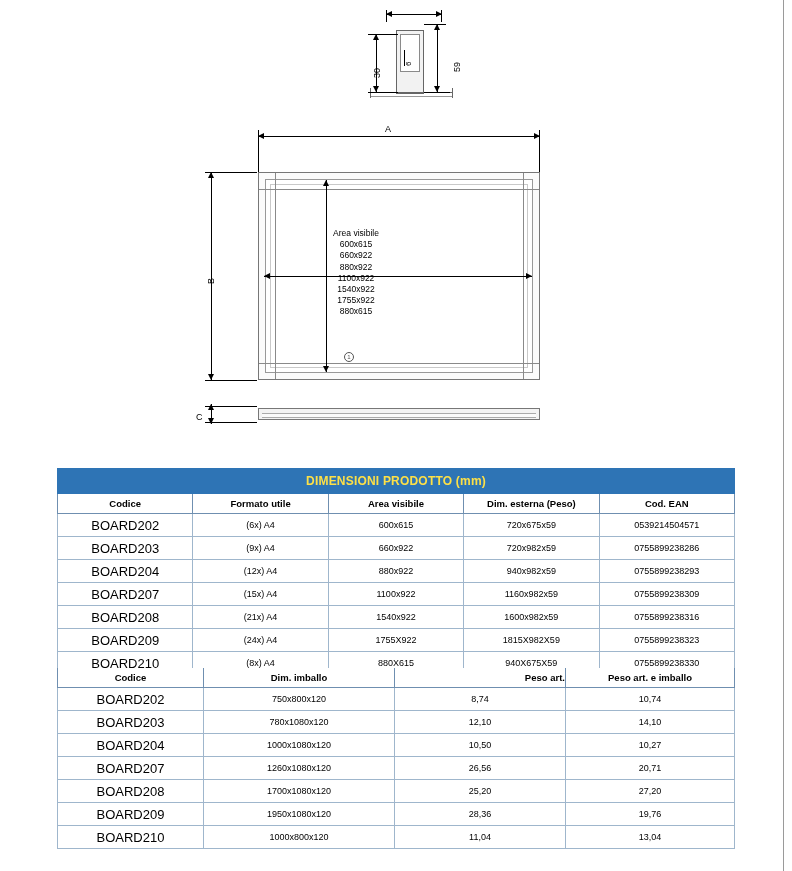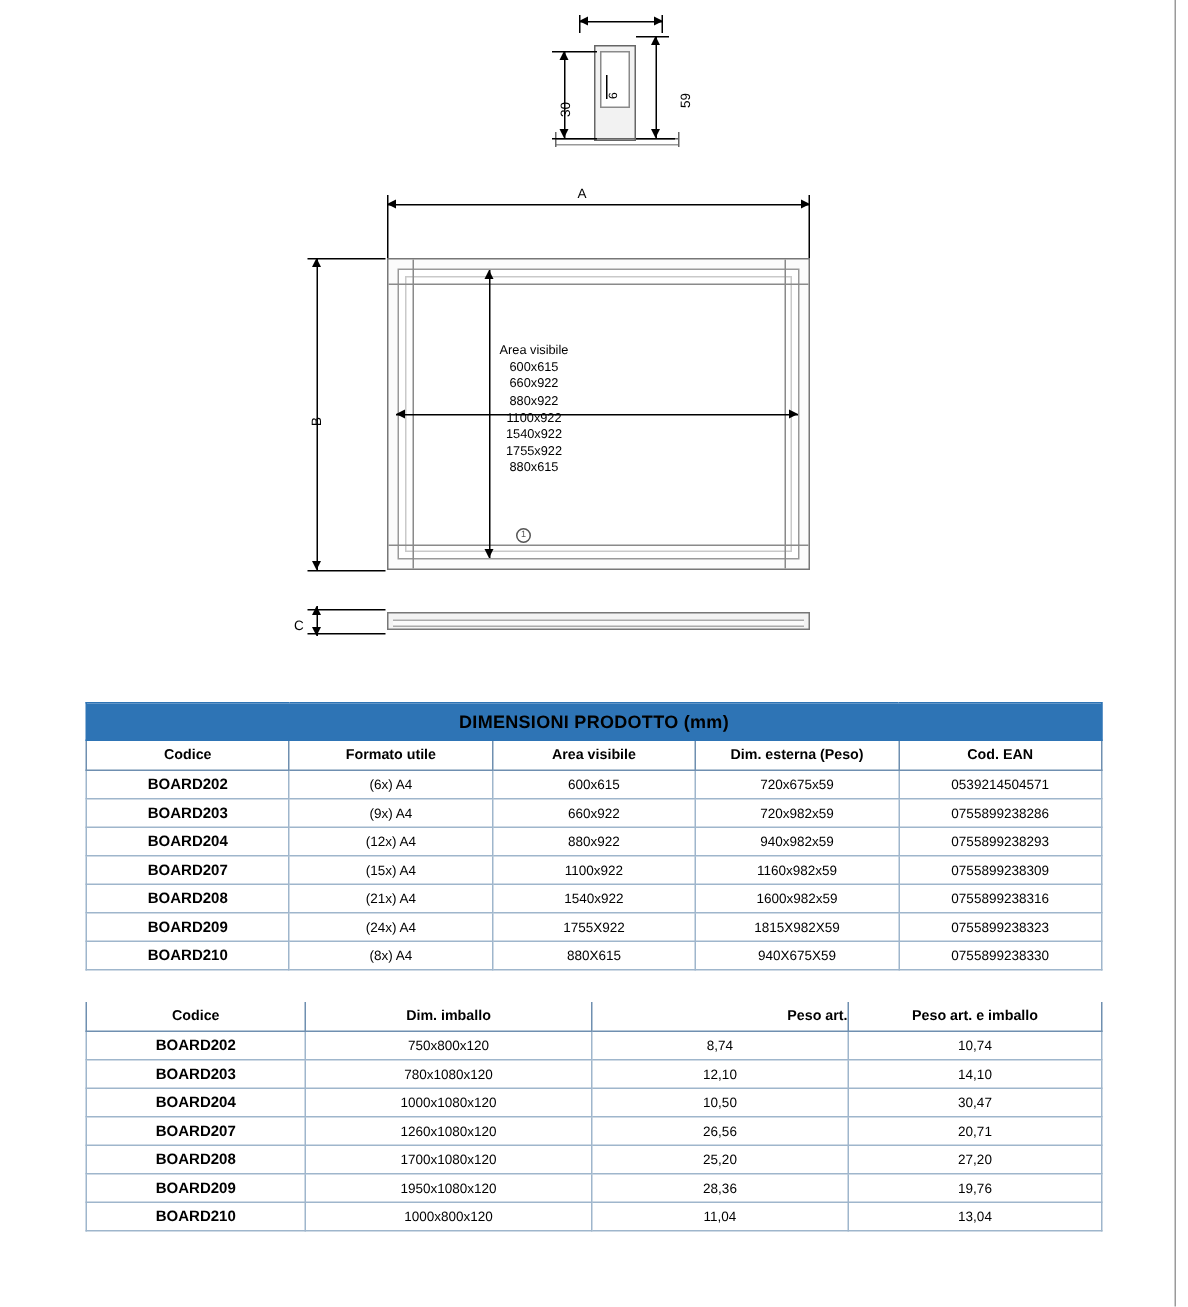--- a/index.html
+++ b/index.html
@@ -151,21 +151,21 @@
     left: 57px;
     width: 678px;
   }
   table.spec {
     border-collapse: collapse;
     width: 100%;
     table-layout: fixed;
   }
   table.spec th.banner {
     background: #2e74b5;
-    color: #000000;
+    color: #fde047;
     font-size: 12px;
     font-weight: bold;
     text-align: center;
     padding: 5px 0 5px 0;
     border: 1px solid #2e74b5;
     letter-spacing: .2px;
   }
   table.spec th.col {
     background: #ffffff;
     color: #000;
@@ -177,22 +177,22 @@
     border-top: none;
   }
   table.spec td {
     font-size: 9px;
     text-align: center;
     padding: 3.5px 0;
     border: 1px solid #9fb6cc;
     color: #000;
   }
   table.spec td.code {
-    font-weight: bold;
-    font-size: 10px;
+    font-weight: normal;
+    font-size: 13px;
   }
   table.spec tr td { background: #fff; }
 </style>
 </head>
 <body>
 
 <div class="page">
 
   <div class="page-right-rule"></div>
 
@@ -386,21 +386,21 @@
         <tr>
           <td class="code">BOARD203</td>
           <td>780x1080x120</td>
           <td>12,10</td>
           <td>14,10</td>
         </tr>
         <tr>
           <td class="code">BOARD204</td>
           <td>1000x1080x120</td>
           <td>10,50</td>
-          <td>30,47</td>
+          <td>10,27</td>
         </tr>
         <tr>
           <td class="code">BOARD207</td>
           <td>1260x1080x120</td>
           <td>26,56</td>
           <td>20,71</td>
         </tr>
         <tr>
           <td class="code">BOARD208</td>
           <td>1700x1080x120</td>

